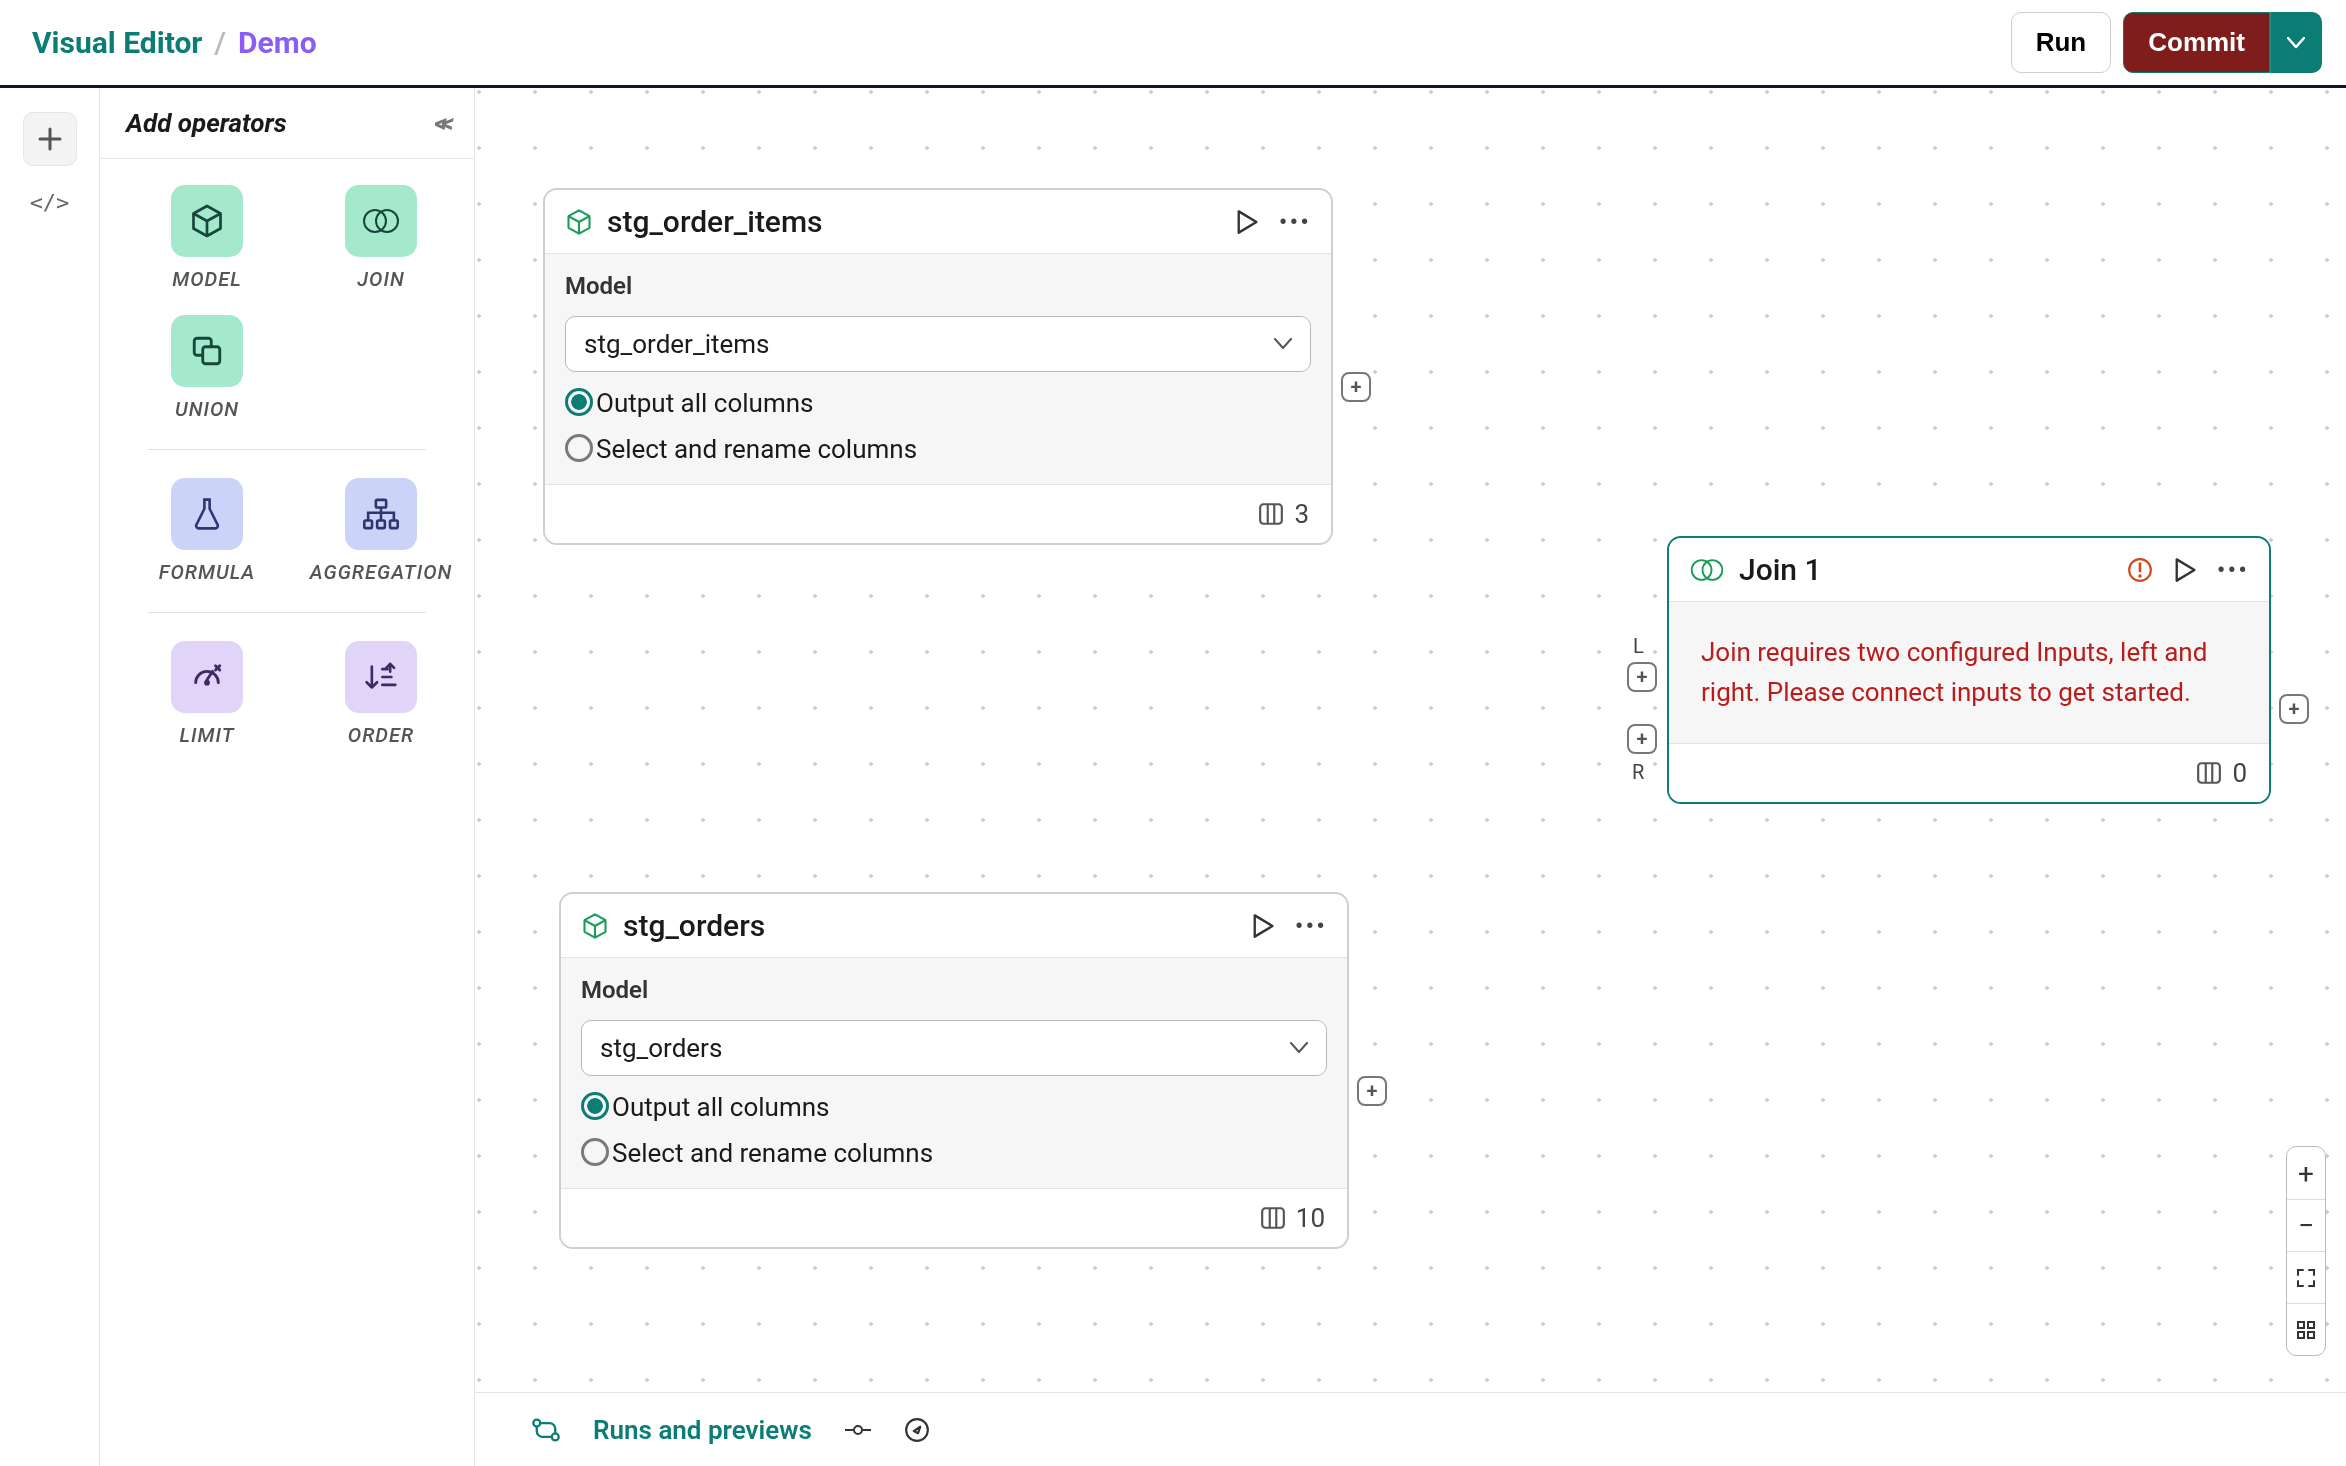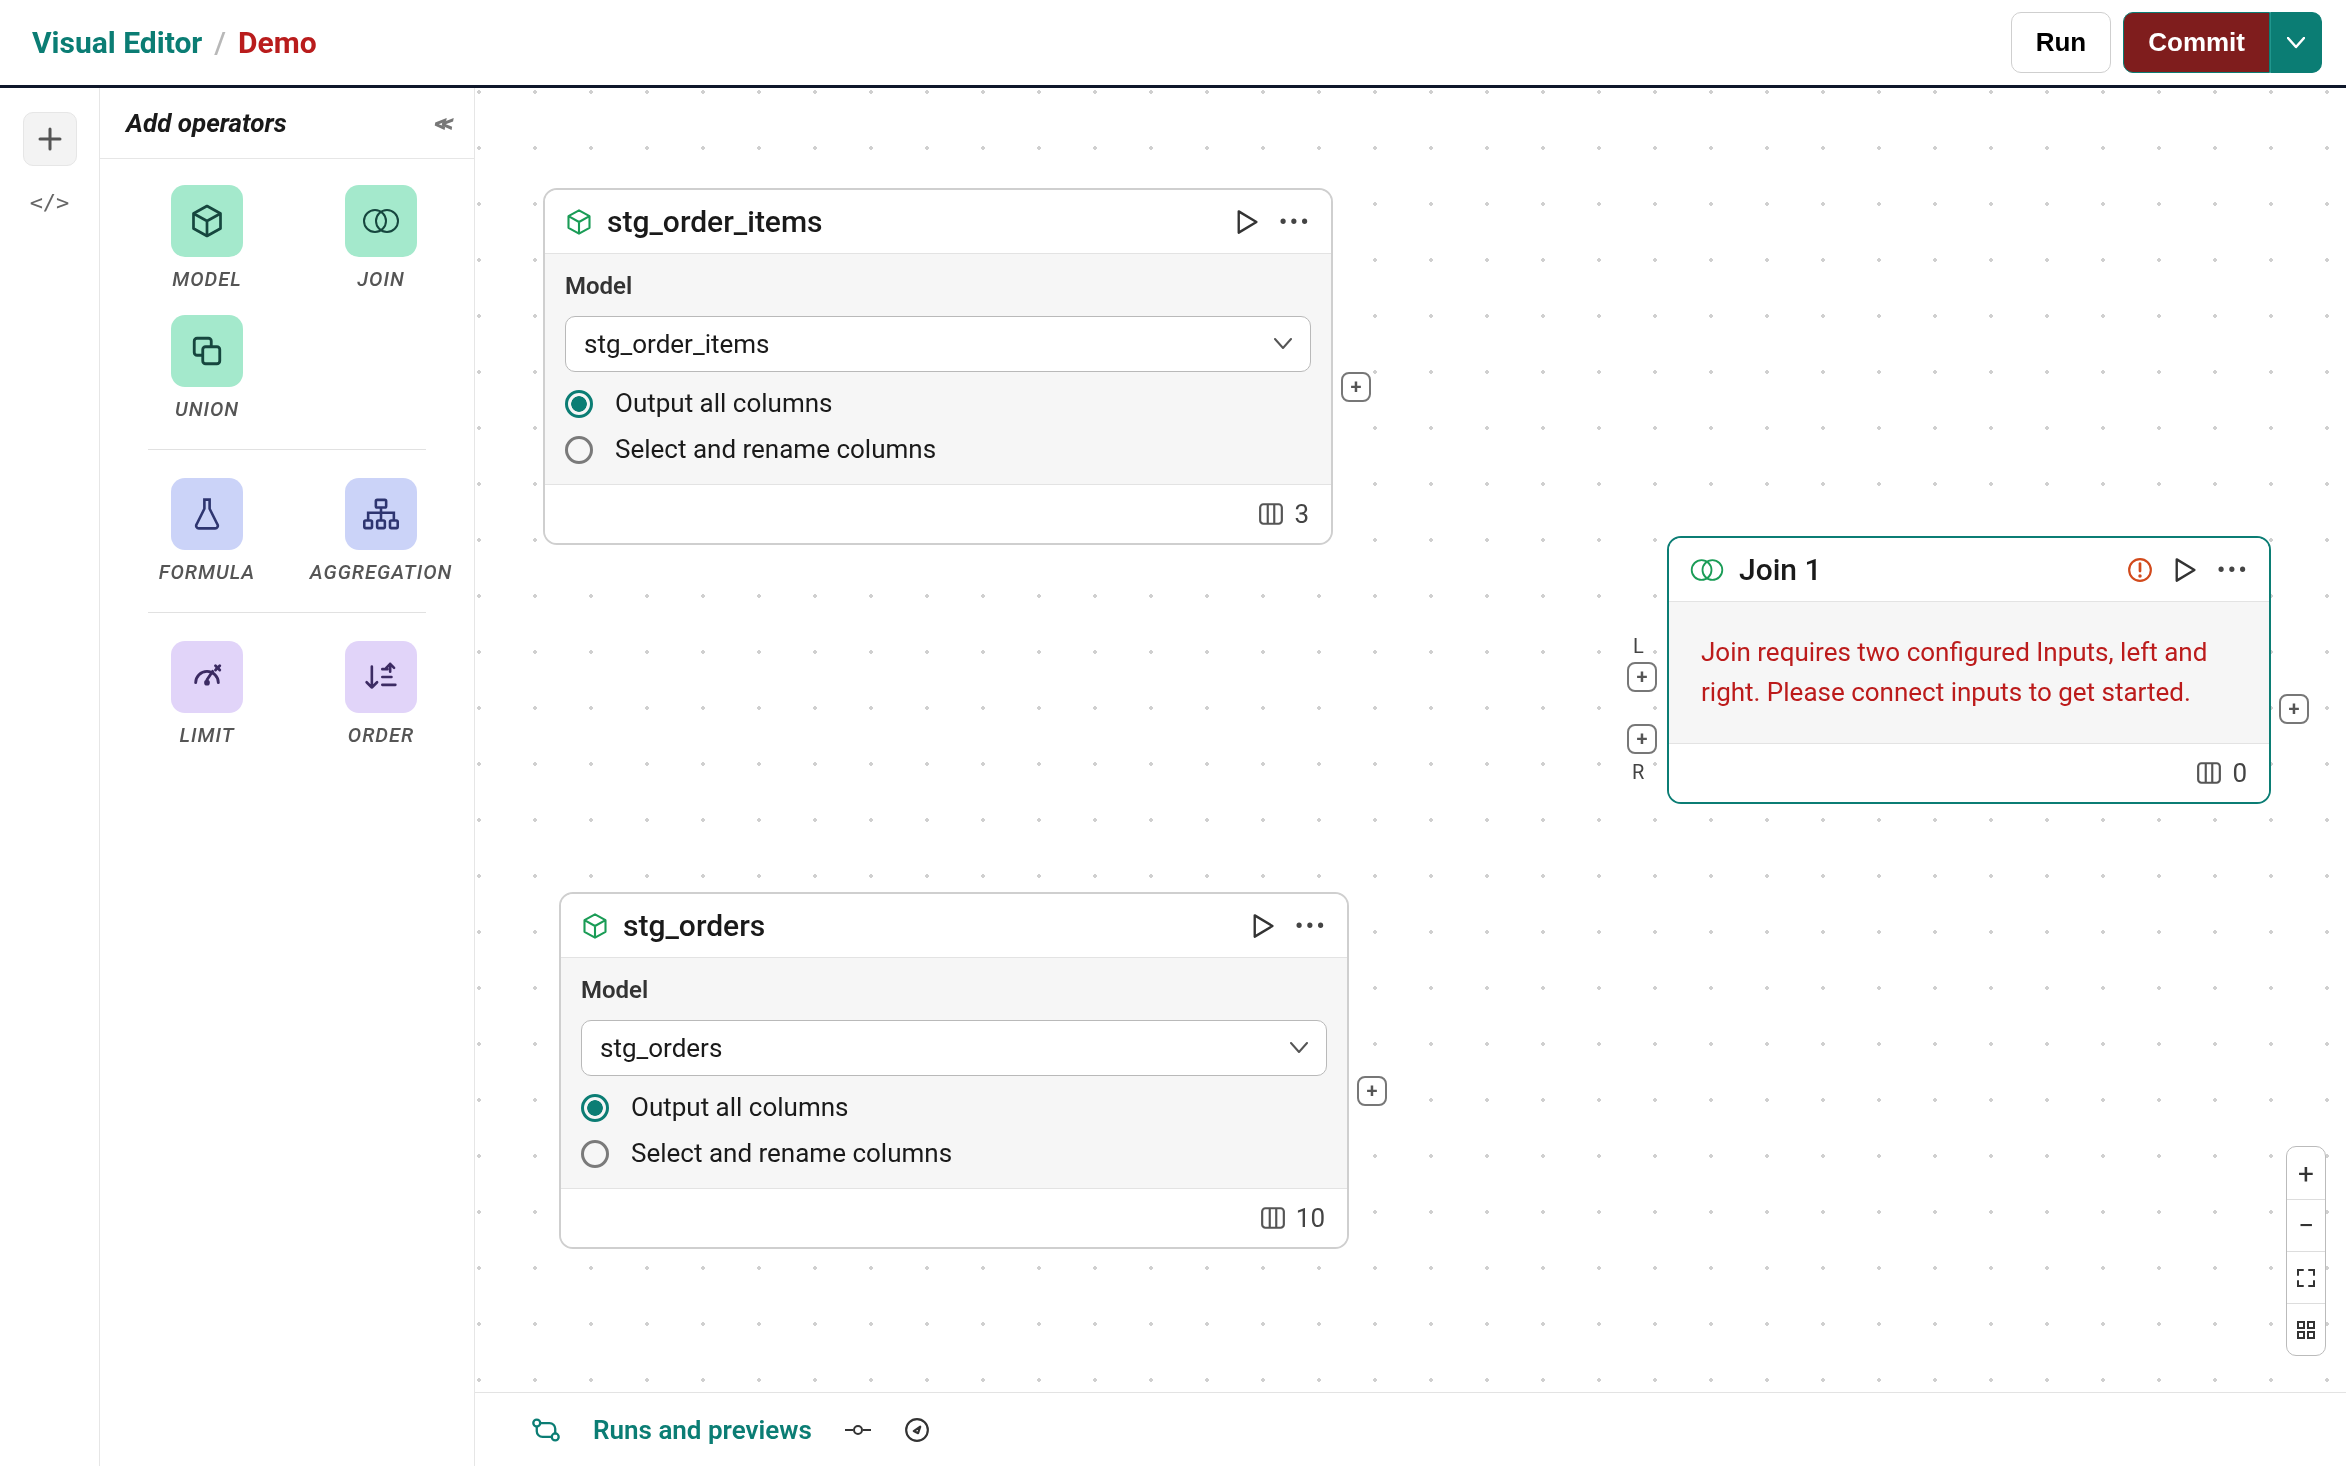--- a/index.html
+++ b/index.html
@@ -5,21 +5,21 @@
 * { box-sizing: border-box; margin: 0; padding: 0; }
 body { font-family: -apple-system, BlinkMacSystemFont, "Segoe UI", Roboto, Helvetica, Arial, sans-serif; background: #fff; color: #1a1a1a; overflow: hidden; }
 
 .app { display: flex; flex-direction: column; width: 2346px; height: 1466px; }
 
 
 .topbar { height: 88px; display: flex; align-items: center; justify-content: space-between; padding: 0 24px 0 32px; border-bottom: 3px solid #0f172a; }
 .breadcrumb { display: flex; align-items: center; gap: 12px; font-size: 30px; font-weight: 700; }
 .breadcrumb .root { color: #0b7d74; }
 .breadcrumb .slash { color: #b8b8b8; font-weight: 500; }
-.breadcrumb .current { color: #b91c1c; }
+.breadcrumb .current { color: #8b5cf6; }
 .topbar-actions { display: flex; gap: 12px; }
 .btn { border: 1px solid #cfcfcf; border-radius: 10px; background: #fff; font-size: 26px; font-weight: 600; padding: 14px 24px; cursor: pointer; }
 .btn-commit { background: #7f1d1d; color: #fff; border-color: #0b7d74; border-radius: 10px 0 0 10px; }
 .btn-commit-chev { background: #0b7d74; color: #fff; border-color: #0b7d74; border-left: 1px solid #1f968d; border-radius: 0 10px 10px 0; padding: 14px 16px; display: flex; align-items: center; }
 .commit-group { display: flex; }
 
 
 .main { display: flex; flex: 1; min-height: 0; }
 
 .left-rail { width: 100px; border-right: 1px solid #e6e6e6; display: flex; flex-direction: column; align-items: center; padding-top: 24px; gap: 24px; }
@@ -46,21 +46,21 @@
 .node { position: absolute; width: 790px; border: 2px solid #cfcfcf; border-radius: 14px; background: #f6f6f6; box-shadow: 0 0 0 rgba(0,0,0,0.0); }
 .node.selected { border-color: #0b7d74; width: 604px; }
 .node-head { display: flex; align-items: center; justify-content: space-between; padding: 14px 20px; background: #fff; border-bottom: 1px solid #e3e3e3; border-radius: 12px 12px 0 0; }
 .node-title { display: flex; align-items: center; gap: 14px; font-size: 30px; font-weight: 500; }
 .node-title svg { flex-shrink: 0; }
 .node-actions { display: flex; gap: 20px; align-items: center; color: #444; }
 .node-actions span, .node-actions svg { cursor: pointer; }
 .node-body { padding: 18px 20px 20px 20px; display: flex; flex-direction: column; gap: 16px; background: #f6f6f6; }
 .node-sublabel { font-size: 24px; color: #333; font-weight: 600; }
 .select-fake { border: 1px solid #b9b9b9; border-radius: 10px; padding: 12px 18px; font-size: 26px; background: #fff; display: flex; justify-content: space-between; align-items: center; cursor: pointer; }
-.radio-row { display: flex; align-items: flex-end; gap: 22px; font-size: 26px; }
+.radio-row { display: flex; align-items: flex-start; gap: 3px; font-size: 26px; }
 .radio-dot { width: 28px; height: 28px; border-radius: 50%; border: 3px solid #7a7a7a; display: inline-block; }
 .radio-dot.checked { border-color: #0b7d74; background: radial-gradient(circle, #0b7d74 48%, transparent 52%); }
 .node-foot { border-top: 1px solid #e3e3e3; background: #fff; padding: 14px 22px; display: flex; justify-content: flex-end; align-items: center; gap: 10px; font-size: 26px; color: #444; border-radius: 0 0 12px 12px; }
 
 .join-body { padding: 30px 32px; font-size: 26px; color: #bc1b1b; line-height: 1.55; background: #f6f6f6; }
 .join-warn-icon { color: #c23616; }
 
 .port { position: absolute; width: 30px; height: 30px; border: 2px solid #777; border-radius: 8px; background: #fff; display: flex; align-items: center; justify-content: center; font-size: 20px; color: #555; cursor: pointer; }
 .port.out { right: -40px; }
 .port .plus { font-weight: 600; }

